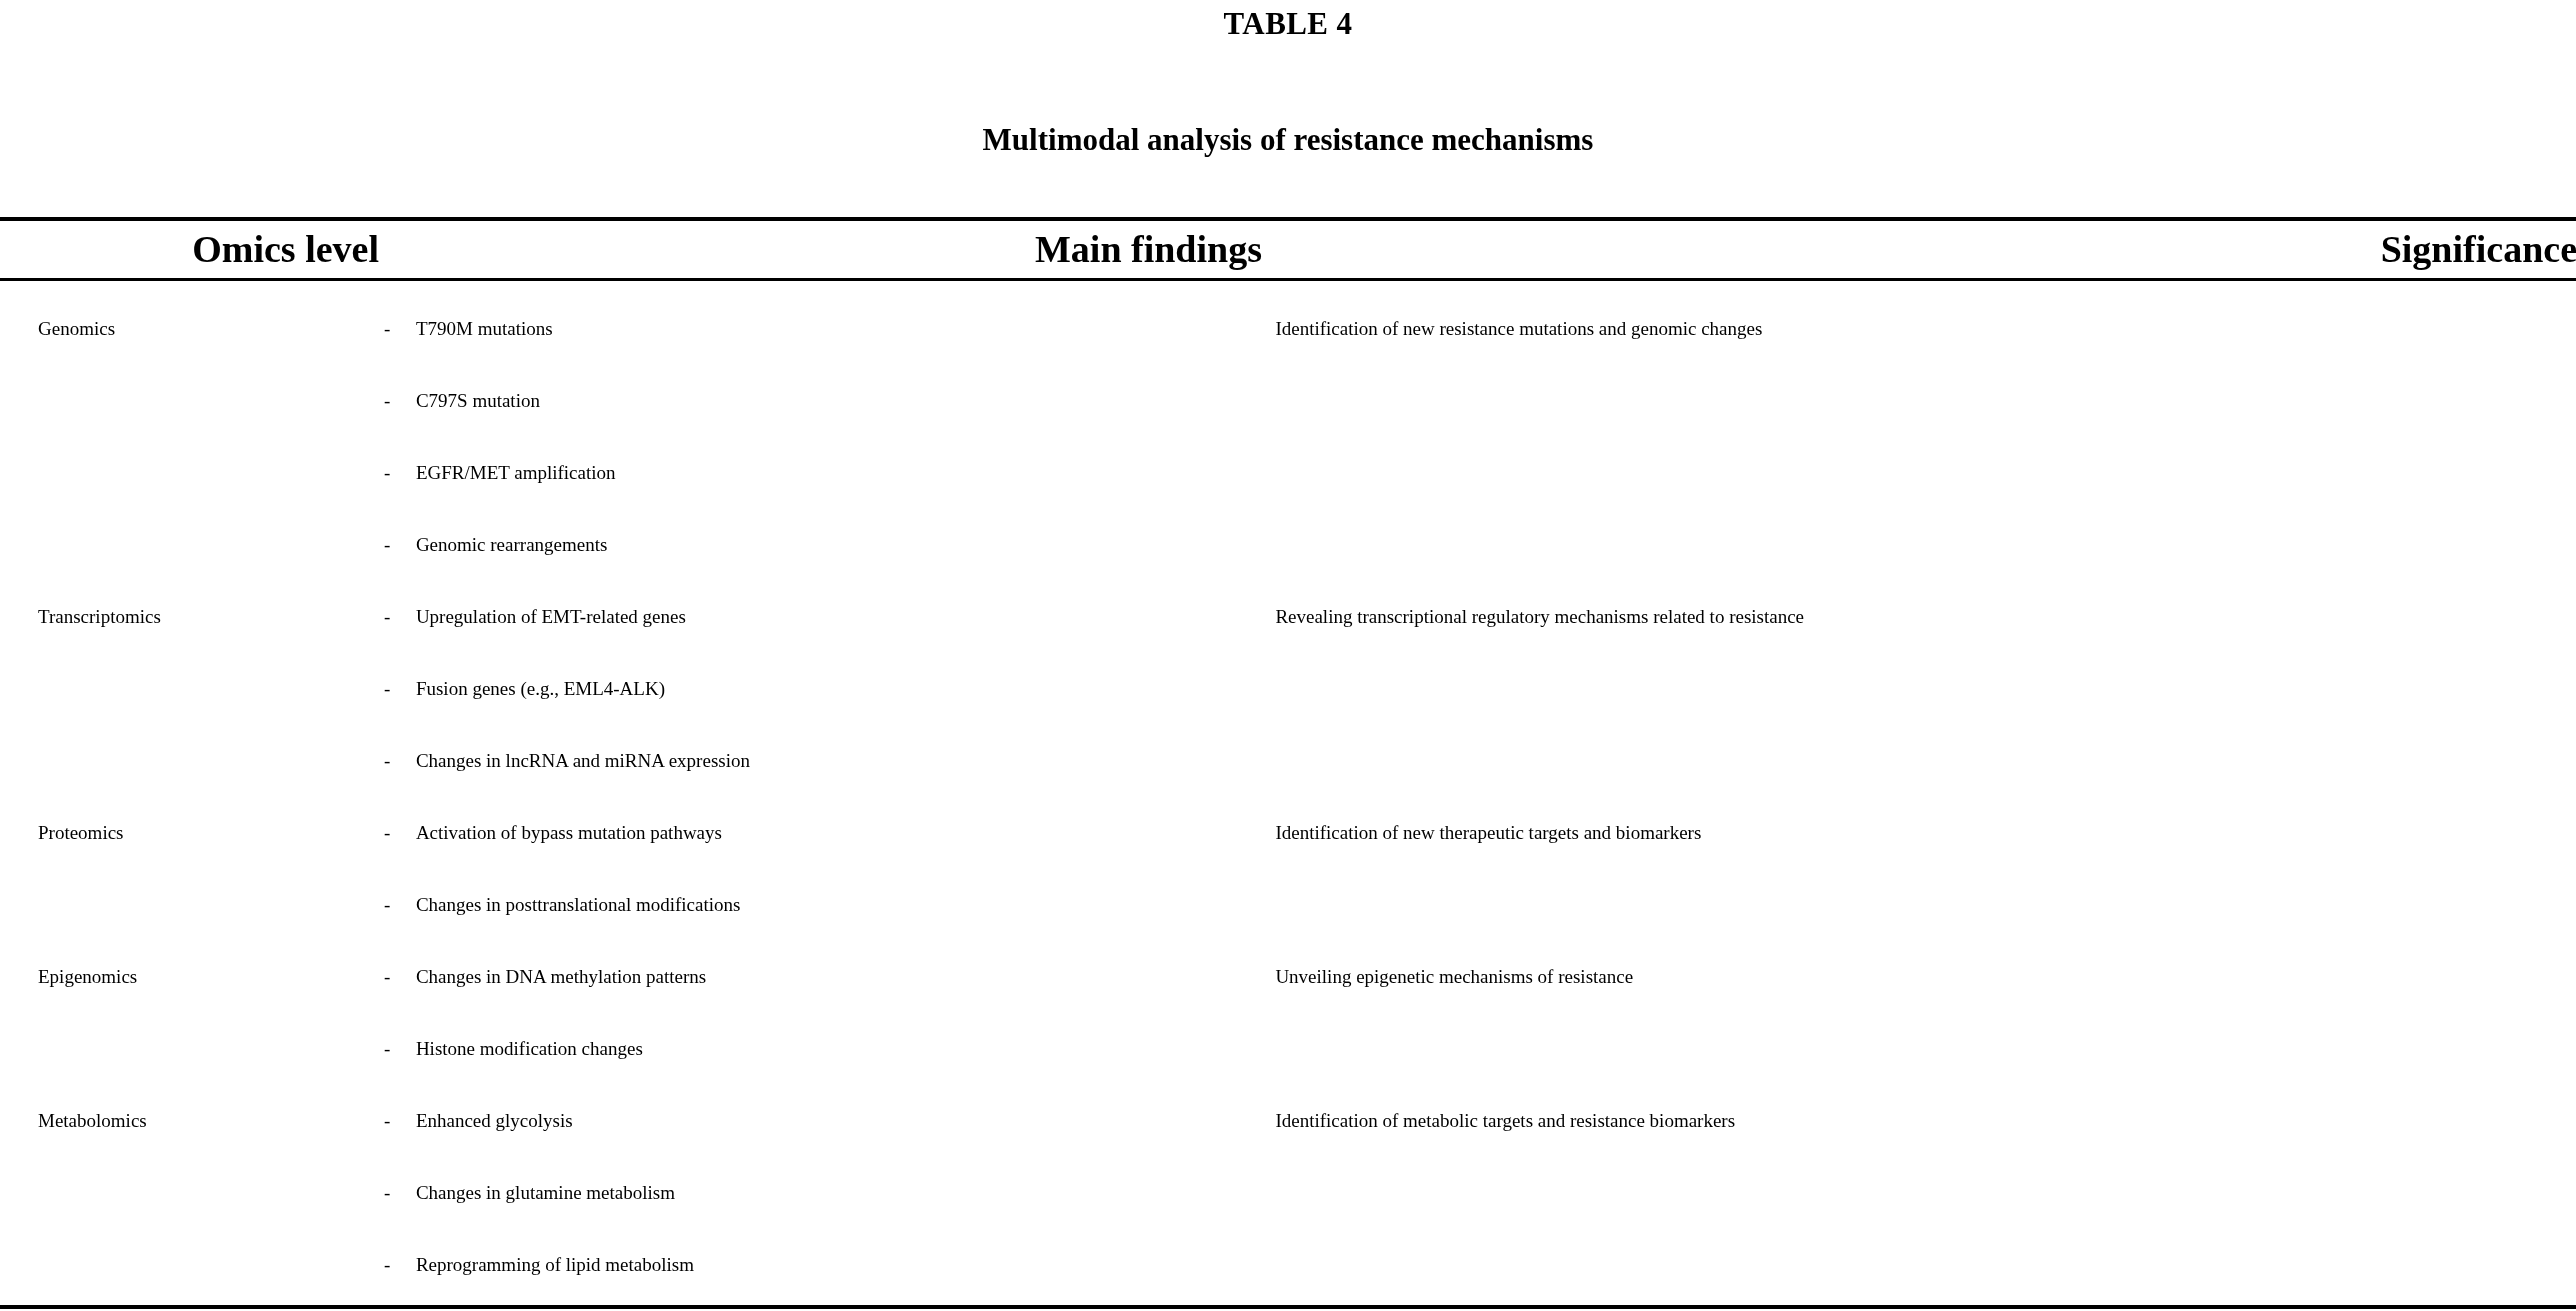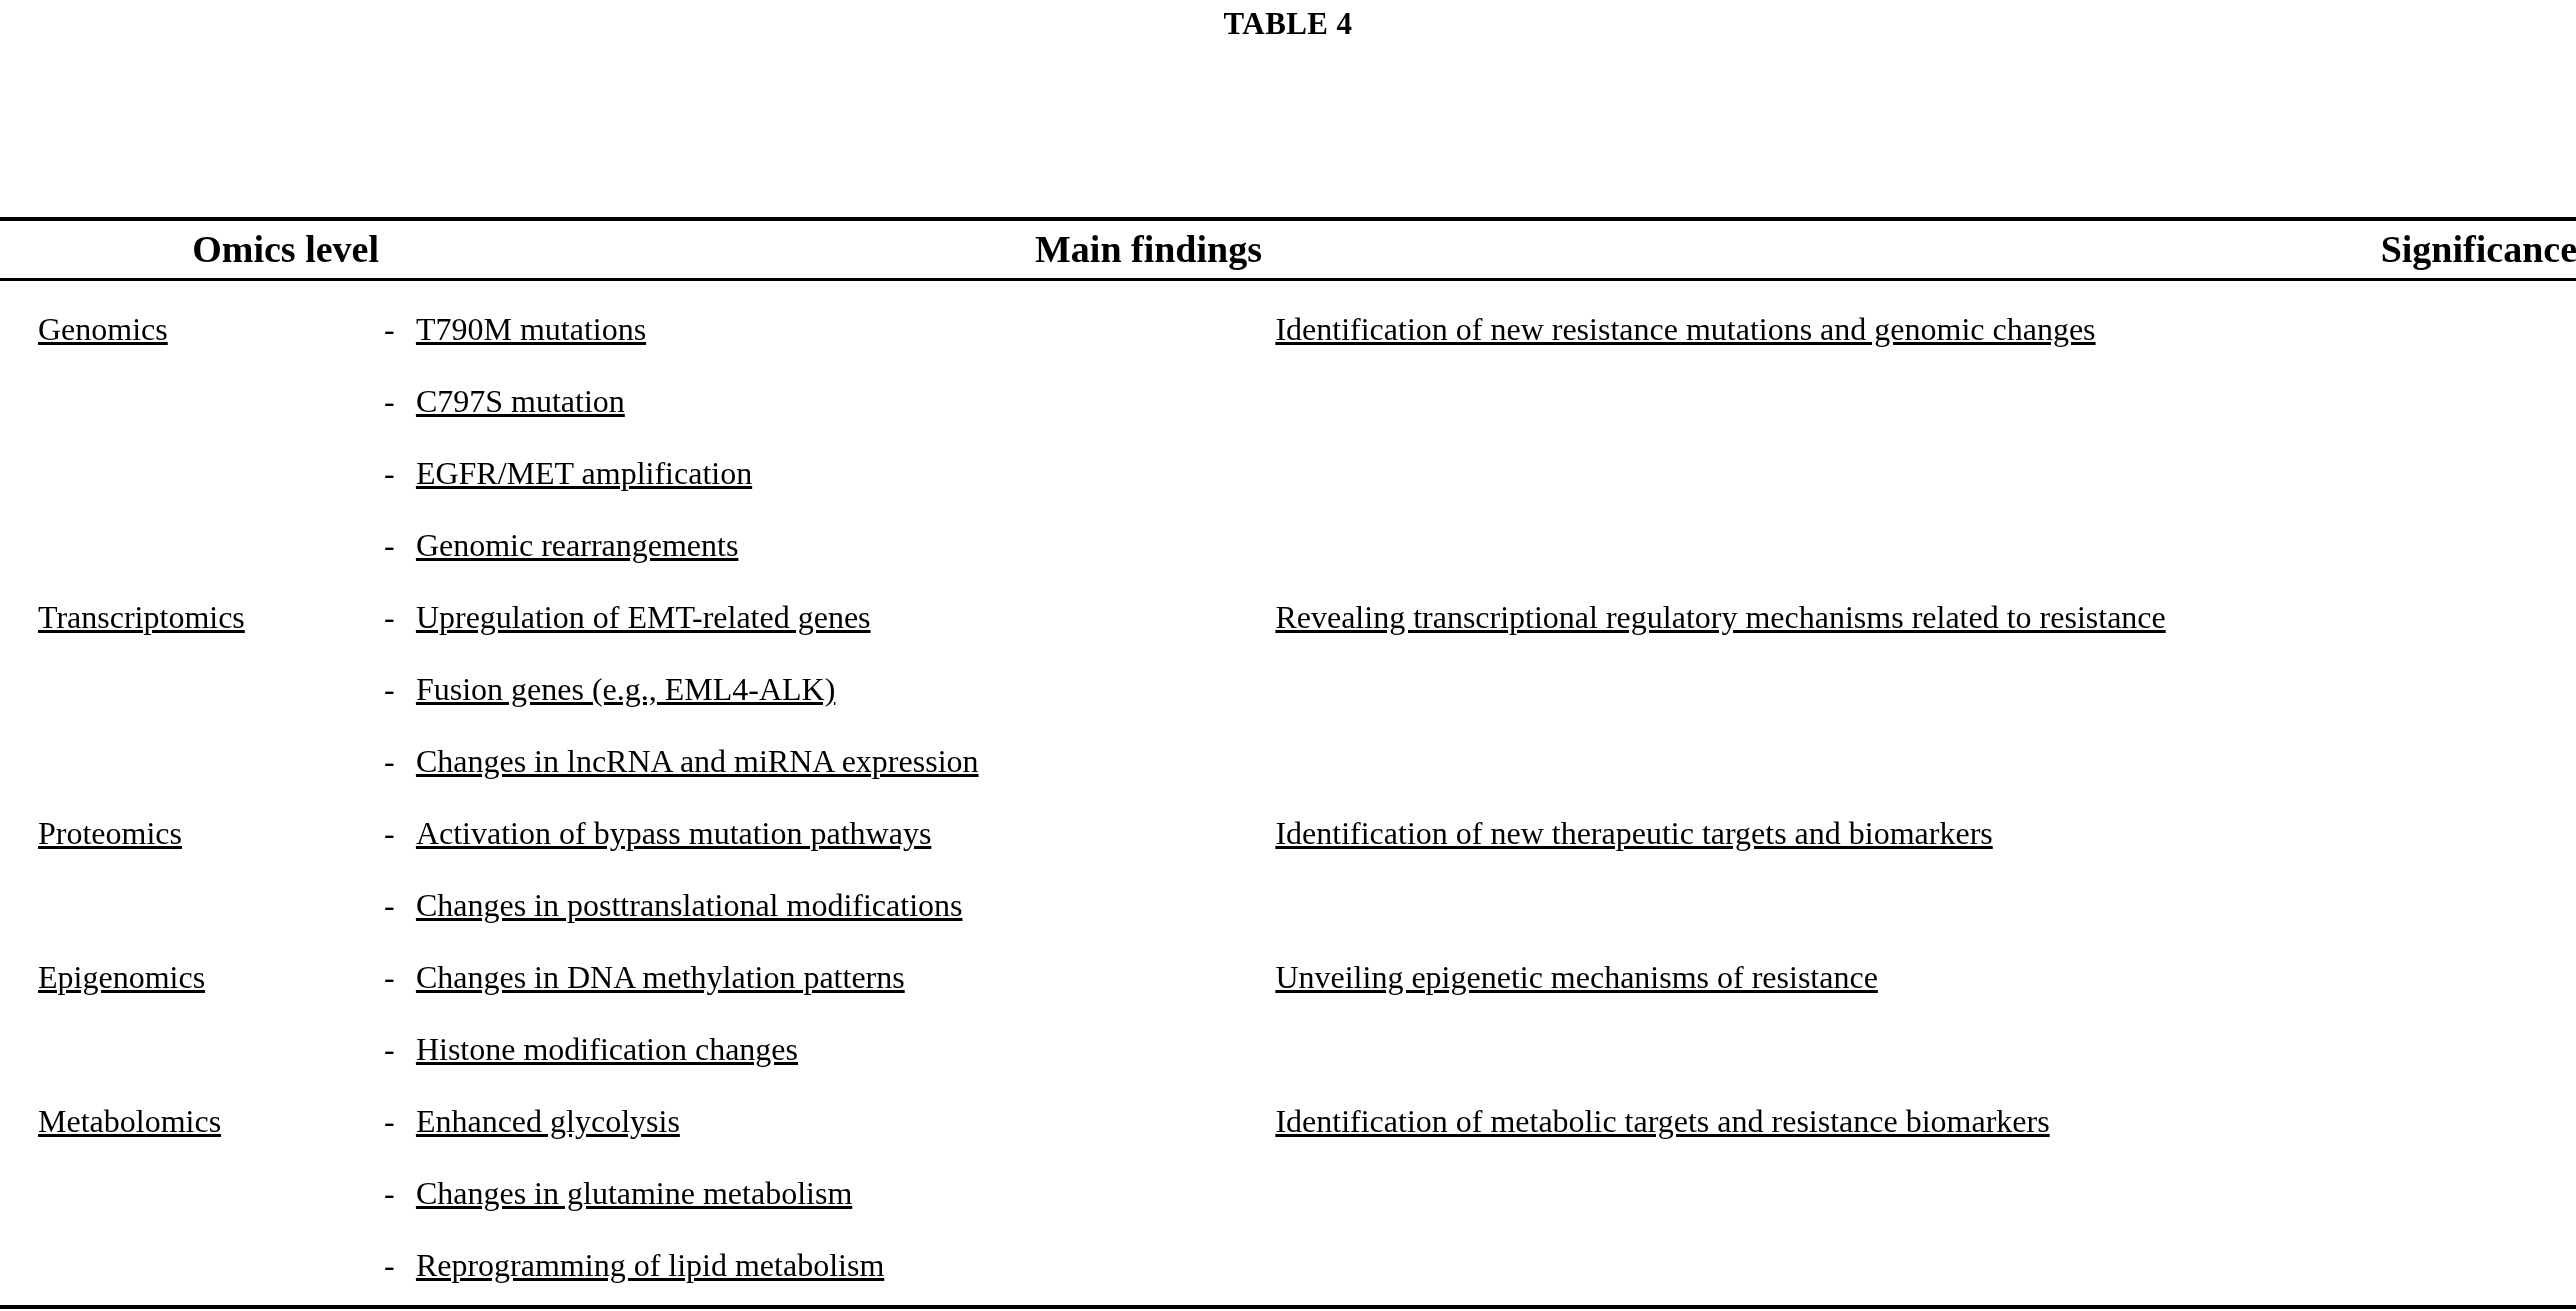--- a/index.html
+++ b/index.html
@@ -72,24 +72,23 @@
   }
   thead th .hdr-inner { display: block; }
 
   th.th-omics   .hdr-inner { padding-left: 38px; }
   th.th-finding .hdr-inner { padding-left: 4.9px; }
   th.th-signif  .hdr-inner { padding-left: 13.4px; }
 
   tbody td {
     padding: 0;
     vertical-align: top;
-    font-size: 32px;
+    font-size: 19px;
     line-height: 72px;
     font-weight: normal;
-    text-decoration: underline;
   }
   tbody tr.group-row > td { padding-top: 0; }
   tbody tr:first-child > td { padding-top: 12.2px; }
 
   td.omics-cell  { padding-left: 38px; white-space: nowrap; }
   td.find-cell   { padding-left: 4.9px; }
   td.signif-cell { padding-left: 13.4px; white-space: nowrap; }
 
   .finding-line {
     display: block;
@@ -109,20 +108,21 @@
     margin-top: 3.7px;
   }
 </style>
 </head>
 <body>
 
 <div class="page">
 
   <div class="caption-block">
     <div class="table-number">TABLE 4</div>
+    <div class="table-title">Multimodal analysis of resistance mechanisms</div>
   </div>
 
   <div class="table-wrap">
     <table class="data-table">
       <colgroup>
         <col class="c-omics">
         <col class="c-finding">
         <col class="c-signif">
       </colgroup>
       <thead>

